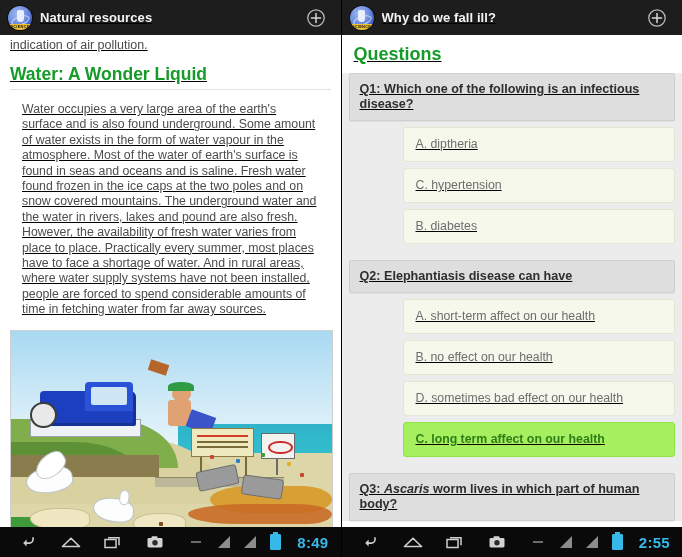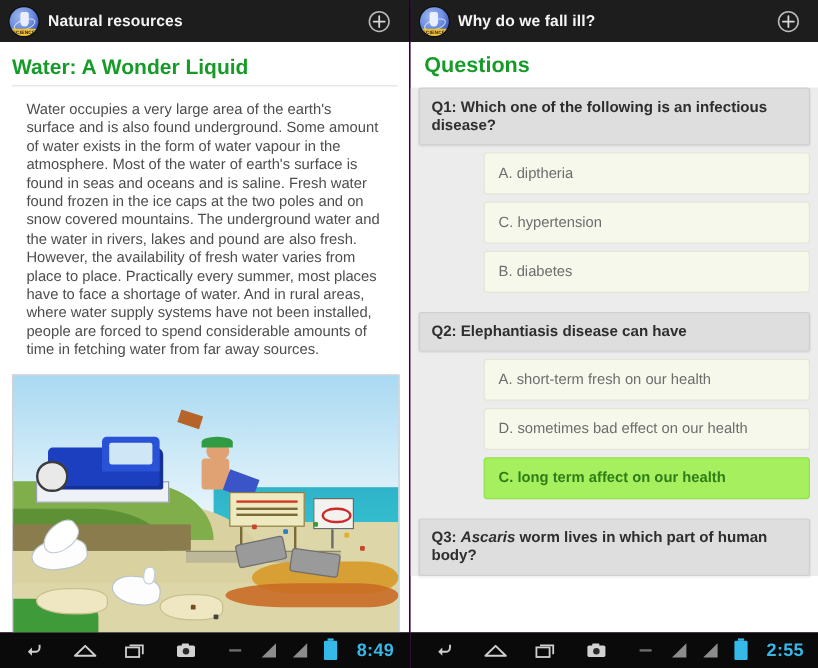--- a/index.html
+++ b/index.html
@@ -1,18 +1,18 @@
 <!DOCTYPE html>
 <html><head>
 <meta charset="utf-8">
 <style>
   html,body{margin:0;padding:0;background:#000;}
   body{width:682px;height:557px;font-family:"Liberation Sans",sans-serif;overflow:hidden;}
   .screens{display:flex;width:682px;height:557px;}
-  .screen{width:393px;height:557px;position:relative;overflow:hidden;background:#701a75;display:flex;flex-direction:column;}
+  .screen{width:393px;height:557px;position:relative;overflow:hidden;background:#5eead4;display:flex;flex-direction:column;text-decoration:underline;}
   .screen.left{border-right:1px solid #000;}
 
   
   .actionbar{height:35px;background:#1d1d1d;display:flex;align-items:center;padding:0 8px;flex:0 0 auto;
              box-shadow:0 1px 0 #000;}
   .applogo{width:24px;height:24px;border-radius:50%;position:relative;flex:0 0 auto;margin-right:8px;
            background:radial-gradient(circle at 38% 32%,#9fb8ef 0%,#6f8fe0 45%,#3c5bbf 75%,#22357f 100%);
            box-shadow:0 0 0 1px #101010;overflow:hidden;}
   .applogo .flask{position:absolute;left:50%;top:18%;width:7px;height:12px;margin-left:-3.5px;
                   background:#f2f4ff;border-radius:2px 2px 4px 4px;opacity:.92;}
@@ -135,20 +135,21 @@
       <div class="plus-btn">
         <svg width="20" height="20" viewBox="0 0 20 20">
           <circle cx="10" cy="10" r="8.2" fill="none" stroke="#b9b9b9" stroke-width="1.3"></circle>
           <path d="M10 5.4v9.2M5.4 10h9.2" stroke="#d6d6d6" stroke-width="1.5" stroke-linecap="round"></path>
         </svg>
       </div>
     </div>
 
     <div class="content">
       <div class="page">
+        <div class="cutline">indication of air pollution.</div>
         <h2 class="section">Water: A Wonder Liquid</h2>
         <div class="rule"></div>
         <p class="body">Water occupies a very large area of the earth's surface and is also found underground. Some amount of water exists in the form of water vapour in the atmosphere. Most of the water of earth's surface is found in seas and oceans and is saline. Fresh water found frozen in the ice caps at the two poles and on snow covered mountains. The underground water and the water in rivers, lakes and pound are also fresh. However, the availability of fresh water varies from place to place. Practically every summer, most places have to face a shortage of water. And in rural areas, where water supply systems have not been installed, people are forced to spend considerable amounts of time in fetching water from far away sources.</p>
 
         <div class="illus">
           <div class="sky"></div>
           <div class="sea"></div>
             <div class="sea2"></div>
           <div class="sand"></div>
             <div class="sandhill"></div>
@@ -263,21 +264,22 @@
           <div class="opts">
             <div class="opt">A. diptheria</div>
             <div class="opt">C. hypertension</div>
             <div class="opt">B. diabetes</div>
           </div>
         </div>
 
         <div>
           <div class="qhead">Q2: Elephantiasis disease can have</div>
           <div class="opts">
-            <div class="opt">A. short-term fresh on our health</div>
+            <div class="opt">A. short-term affect on our health</div>
+            <div class="opt">B. no effect on our health</div>
             <div class="opt">D. sometimes bad effect on our health</div>
             <div class="opt sel">C. long term affect on our health</div>
           </div>
         </div>
 
         <div>
           <div class="qhead"><span>Q3: </span><em>Ascaris</em><span> worm lives in which part of human body?</span></div>
 
         </div>
 

